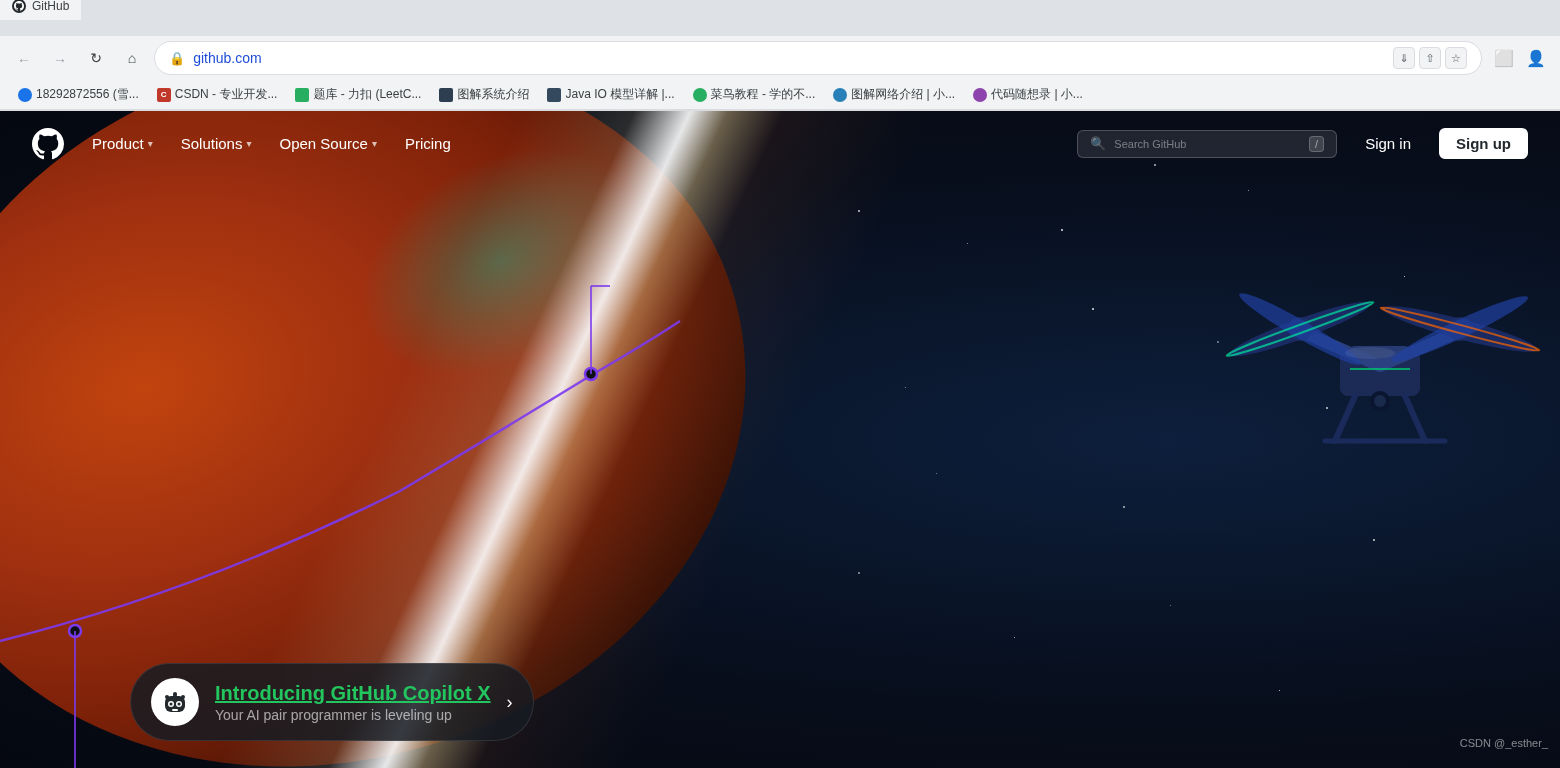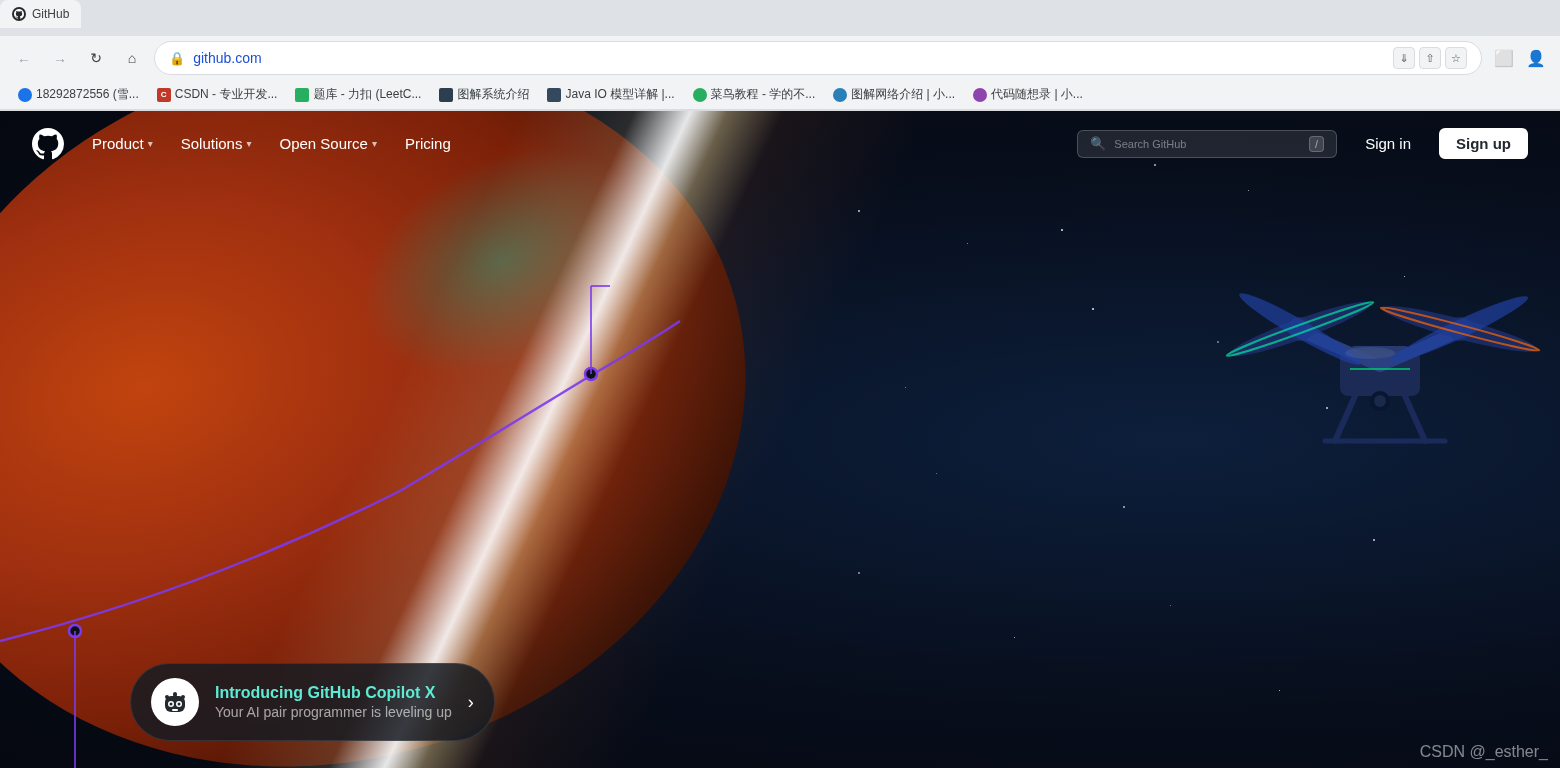--- a/index.html
+++ b/index.html
@@ -7,21 +7,21 @@
 
     
     .browser-chrome {
       width: 100%;
       background: #f1f3f4;
       border-bottom: 1px solid #dadce0;
     }
     .browser-tabs {
       display: flex;
       align-items: flex-end;
-      padding: 8px 0 8px 0;
+      padding: 8px 0 16px 0;
       background: #dee1e6;
       height: 36px;
       overflow: hidden;
     }
     .browser-tab {
       display: flex;
       align-items: center;
       gap: 6px;
       padding: 4px 12px;
       background: #f1f3f4;
@@ -293,31 +293,31 @@
       width: 48px;
       height: 48px;
       background: white;
       border-radius: 50%;
       display: flex;
       align-items: center;
       justify-content: center;
       flex-shrink: 0;
     }
     .copilot-text { flex: 1; }
-    .copilot-title { color: #5eead4; font-size: 16px; font-weight: 700; }
+    .copilot-title { color: #22c55e; font-size: 20px; font-weight: 700; text-decoration: underline; }
     .copilot-subtitle { color: rgba(255,255,255,0.6); font-size: 14px; margin-top: 2px; }
     .copilot-arrow { color: white; font-size: 18px; }
 
     
     .watermark {
       position: absolute;
-      bottom: 8px;
+      bottom: 20px;
       right: 12px;
       color: rgba(255,255,255,0.5);
-      font-size: 16px;
+      font-size: 11px;
     }
   </style>
 </head>
 <body>
 
 <div class="browser-chrome">
 
   <div class="browser-tabs">
     <div class="browser-tab">
       <div class="tab-favicon github">

